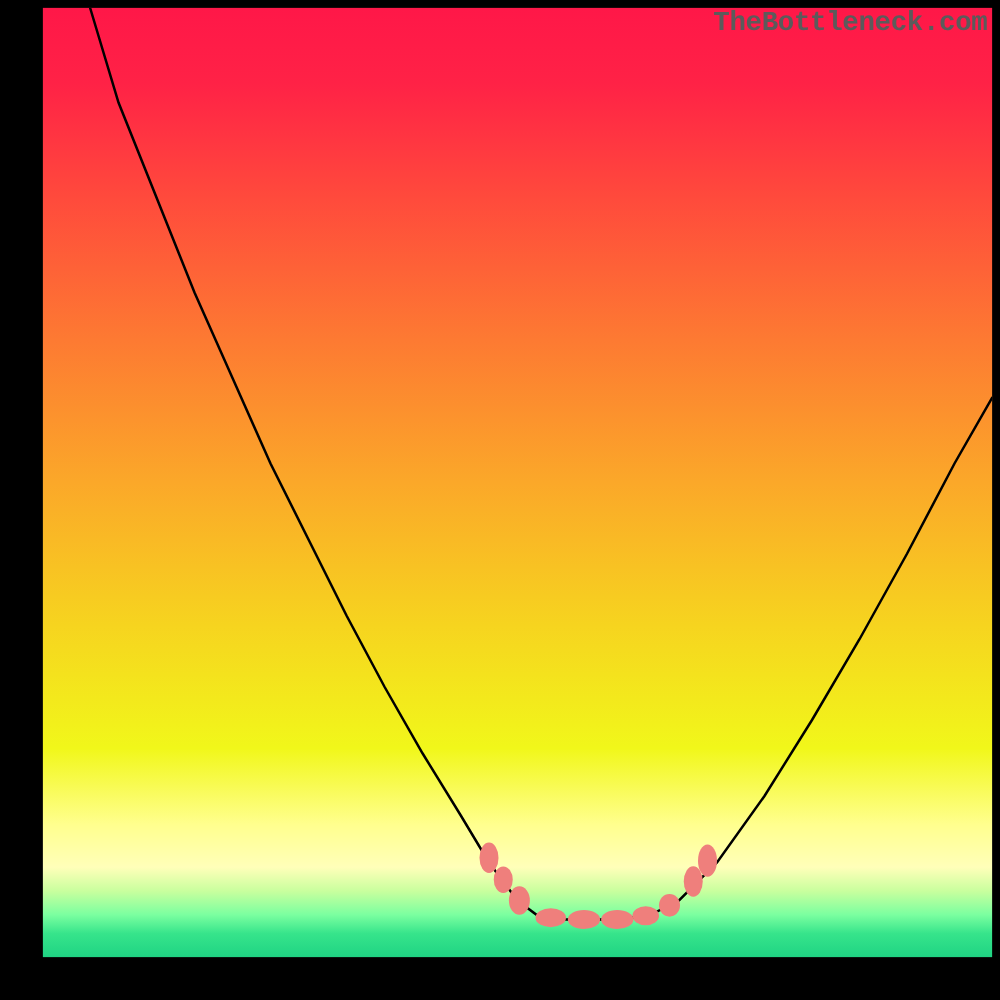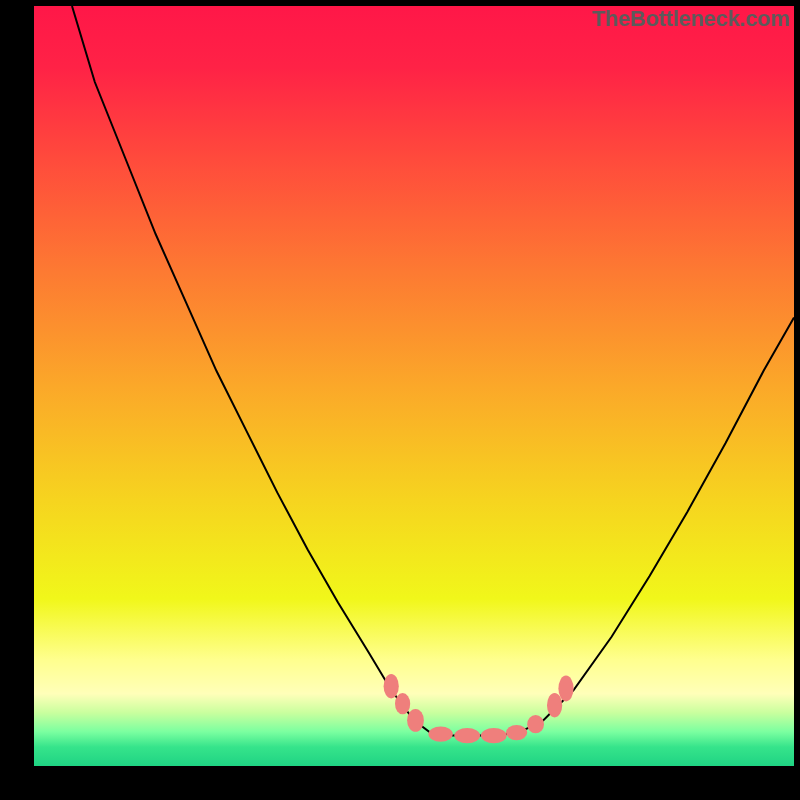--- a/index.html
+++ b/index.html
@@ -35,21 +35,21 @@
   }
   svg {
     position: absolute;
     left: 0;
     top: 0;
   }
   .watermark {
     position: absolute;
     top: 6px;
     right: 10px;
-    font-family: Liberation Sans, sans-serif;
+    font-family: Liberation Mono, monospace;
     font-size: 22px;
     font-weight: 600;
     color: #5b5b5b;
     letter-spacing: -0.3px;
     pointer-events: none;
   }
 </style>
 </head>
 <body>
 

